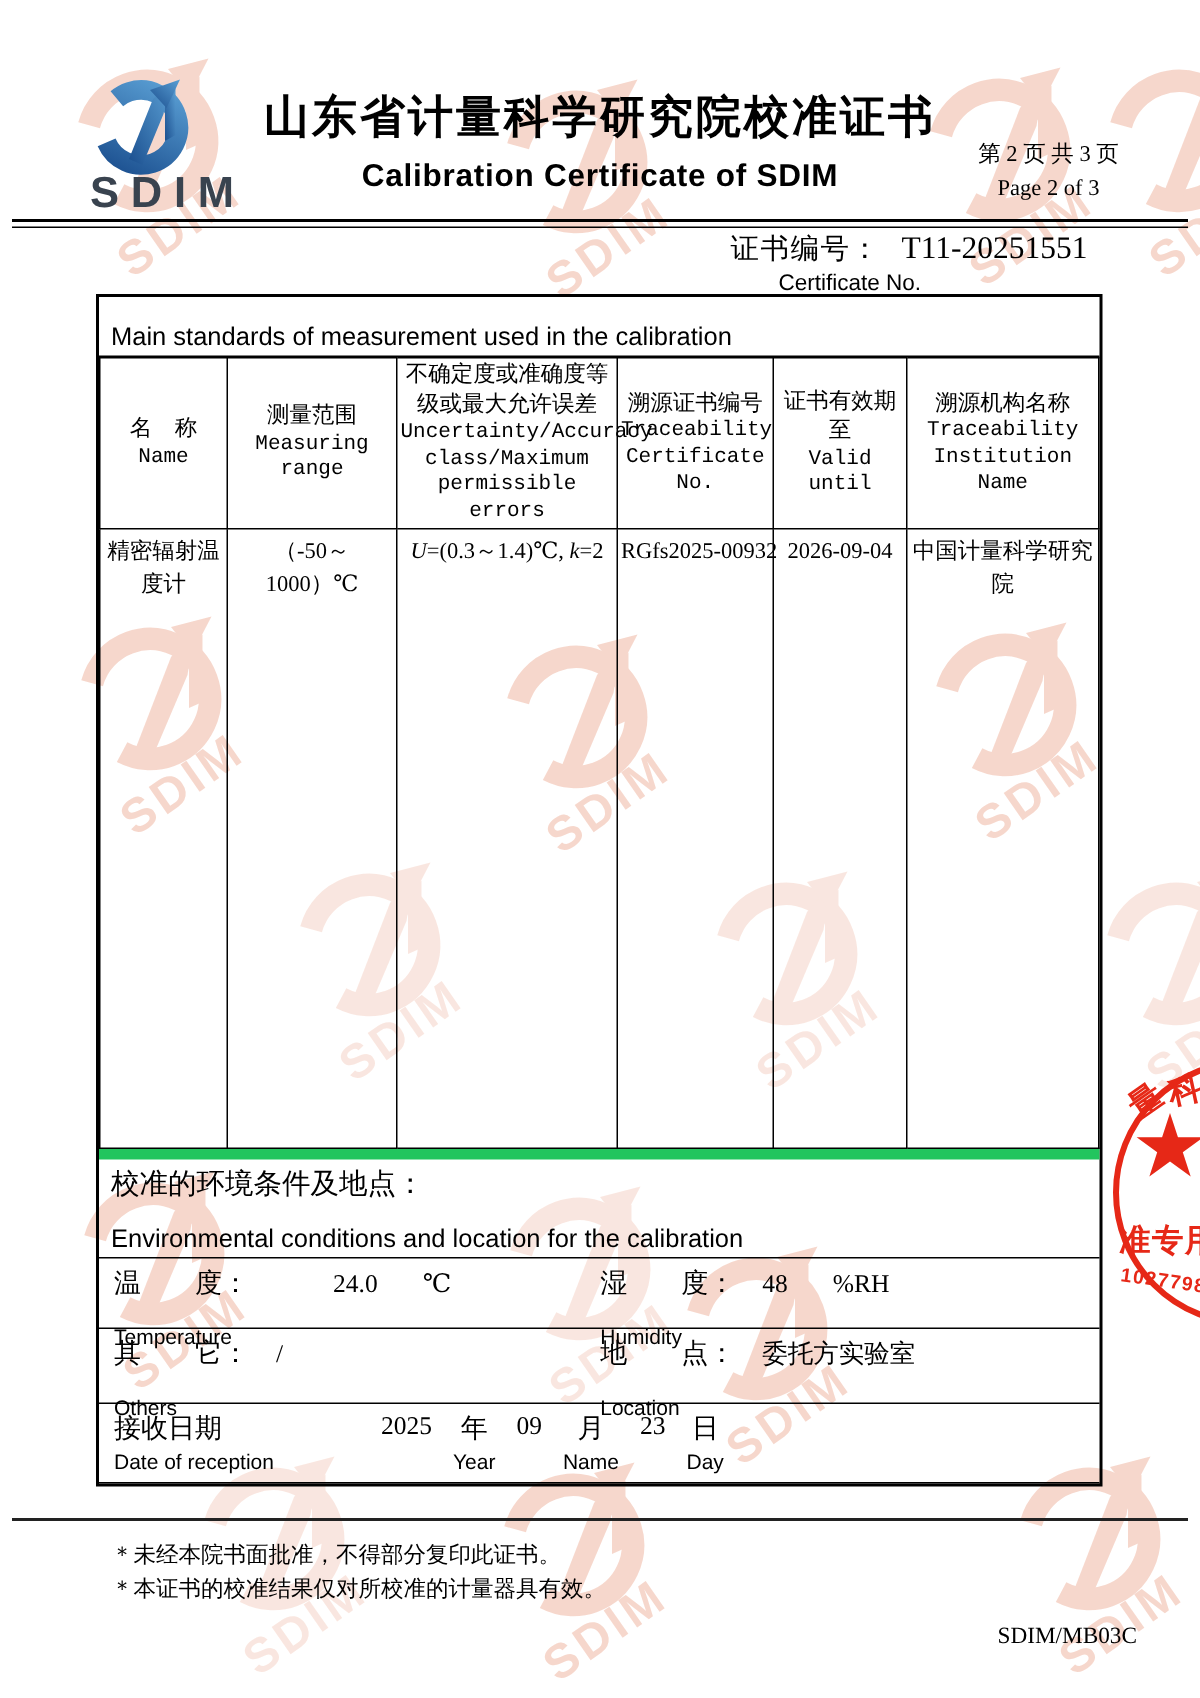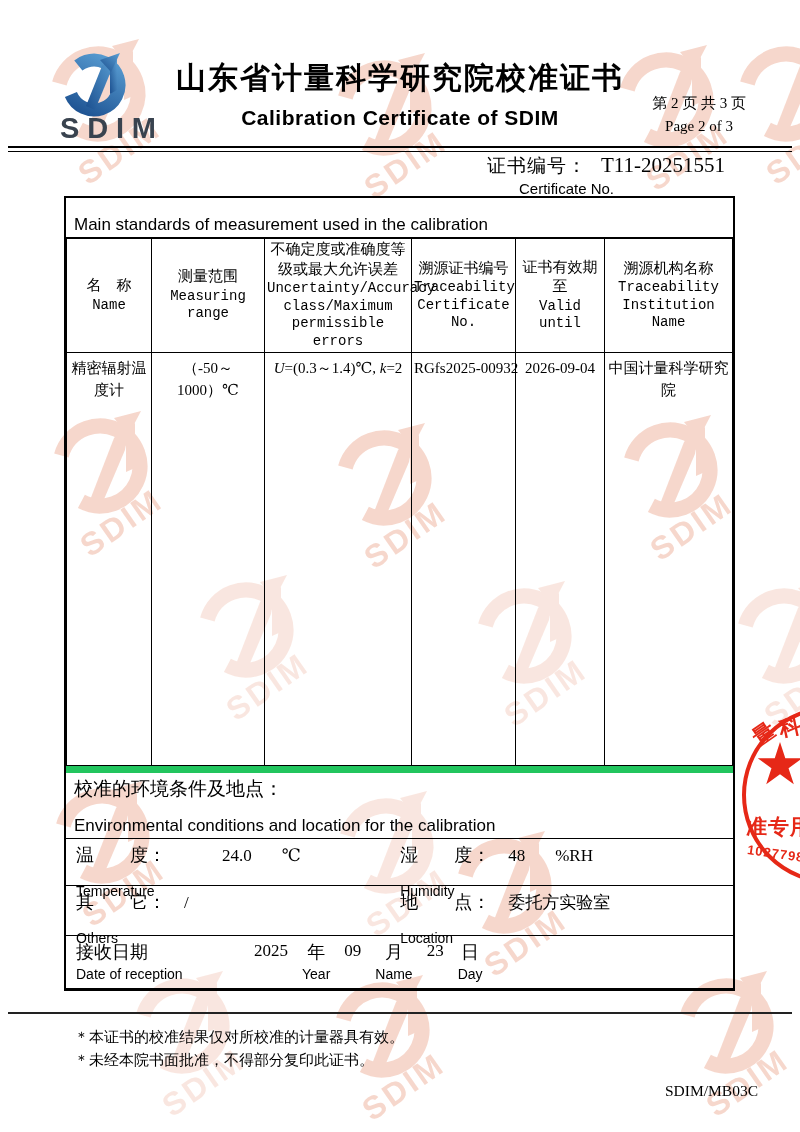--- a/index.html
+++ b/index.html
@@ -285,22 +285,22 @@
           <div class="date-top-zh">日</div>
           <div class="date-en">Day</div>
         </div>
       </div>
     </div>
 
   </div>
 
   <div class="bottom-rule"></div>
   <div class="disclaimers">
+    <div>＊未经本院书面批准，不得部分复印此证书。</div>
     <div>＊本证书的校准结果仅对所校准的计量器具有效。</div>
-    <div>＊未经本院书面批准，不得部分复印此证书。</div>
   </div>
   <div class="form-code">SDIM/MB03C</div>
 
   <div class="stamp">
     <span class="arc1">量</span>
     <span class="arc2">科</span>
     <span class="star">★</span>
     <span class="mid">准专用</span>
     <span class="digits">1027798</span>
   </div>

